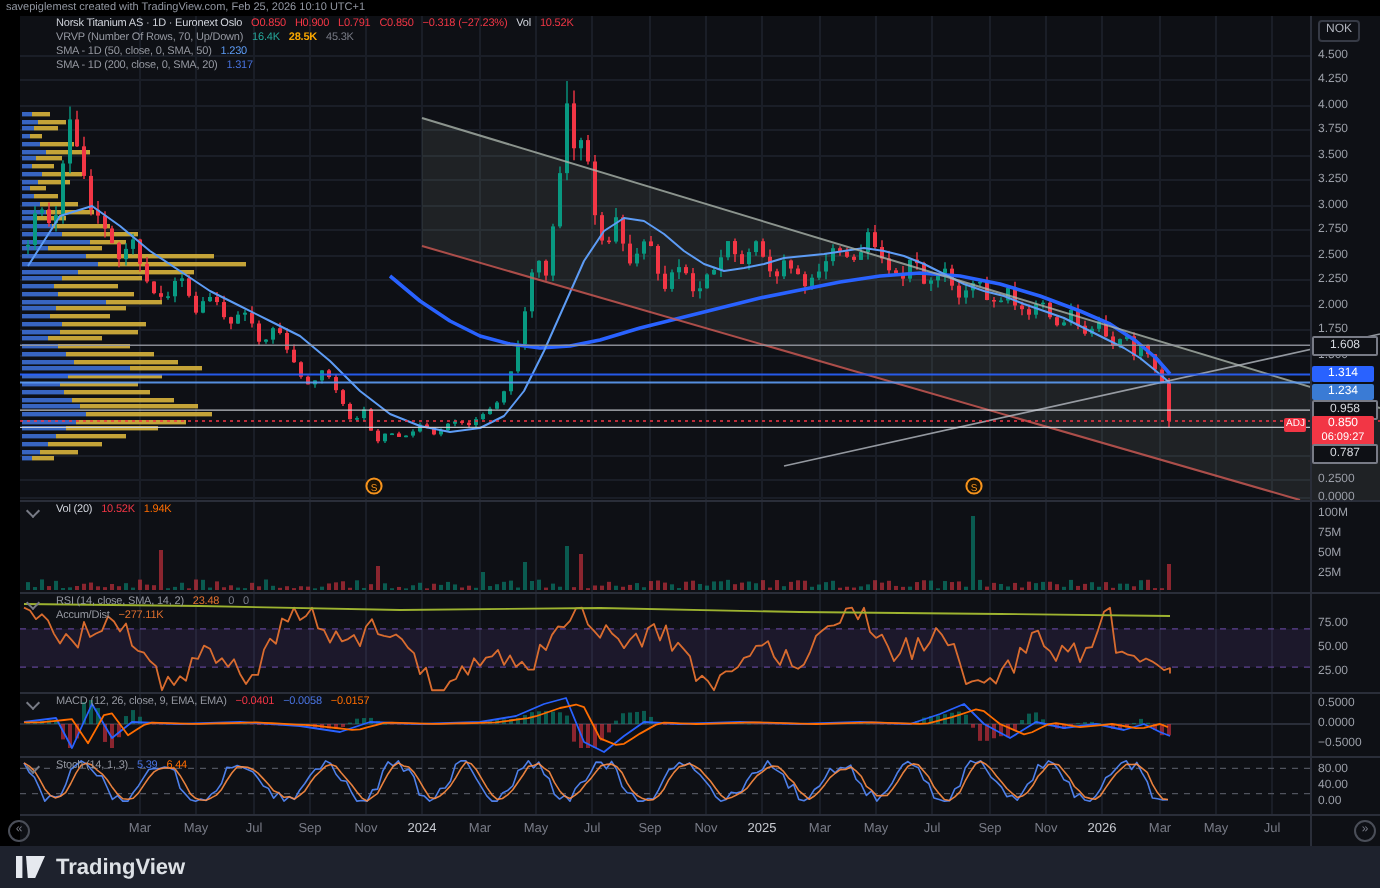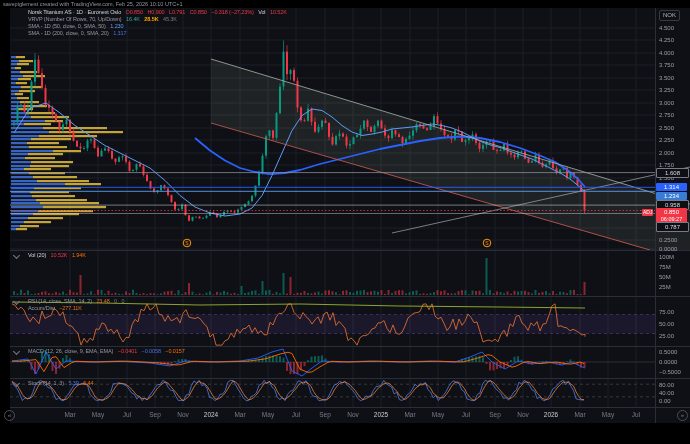--- a/index.html
+++ b/index.html
@@ -994,13 +994,22 @@
       <div class="tl" style="left: 438px;">May</div>
       <div class="tl" style="left: 466px;">Jul</div>
       <div class="tl" style="left: 495px;">Sep</div>
       <div class="tl" style="left: 523px;">Nov</div>
       <div class="tl yr" style="left: 551px;">2026</div>
       <div class="tl" style="left: 580px;">Mar</div>
       <div class="tl" style="left: 608px;">May</div>
       <div class="tl" style="left: 636px;">Jul</div>
     </div>
 
+  <div class="footer">
+    <span class="logo">
+      <svg width="15" height="11" viewBox="0 0 15 11">
+        <rect x="0" y="0" width="3.2" height="11" fill="#e6e9ef"></rect>
+        <polygon points="5,0 14.5,0 9.6,11 5.9,11" fill="#e6e9ef"></polygon>
+      </svg>
+    </span>
+    <span class="brand">TradingView</span>
+  </div>
 </div>
 
 </body></html>

